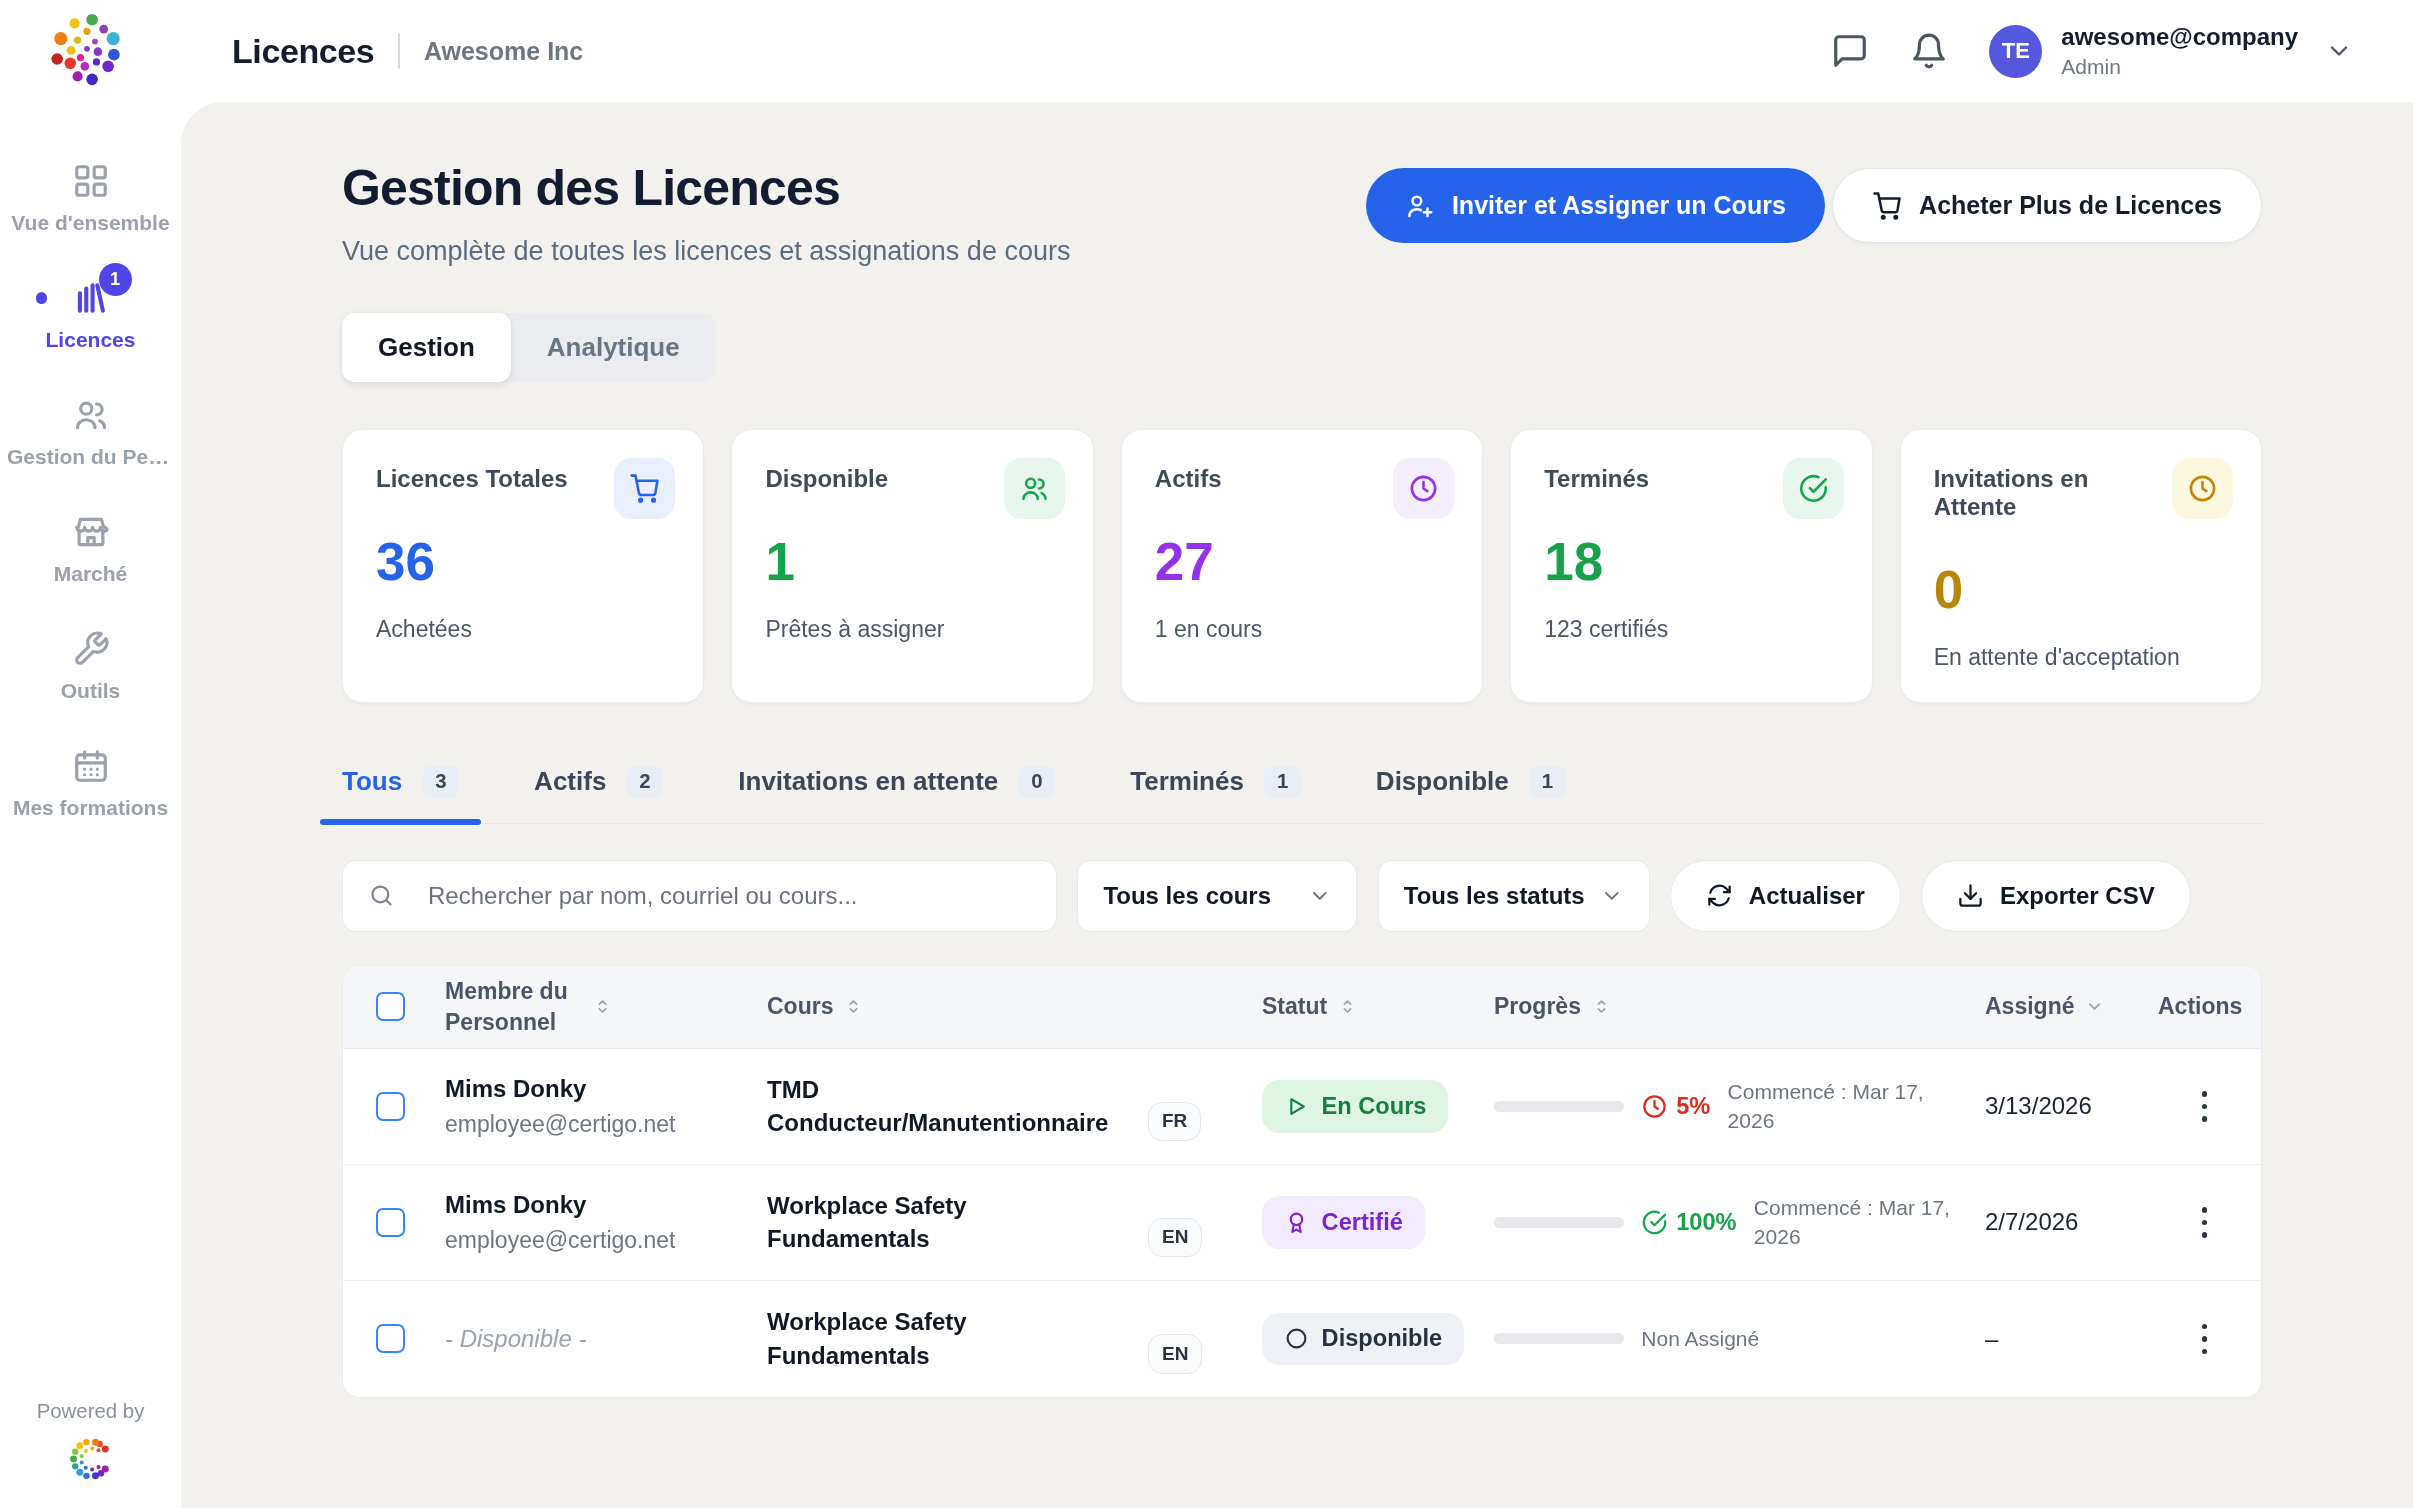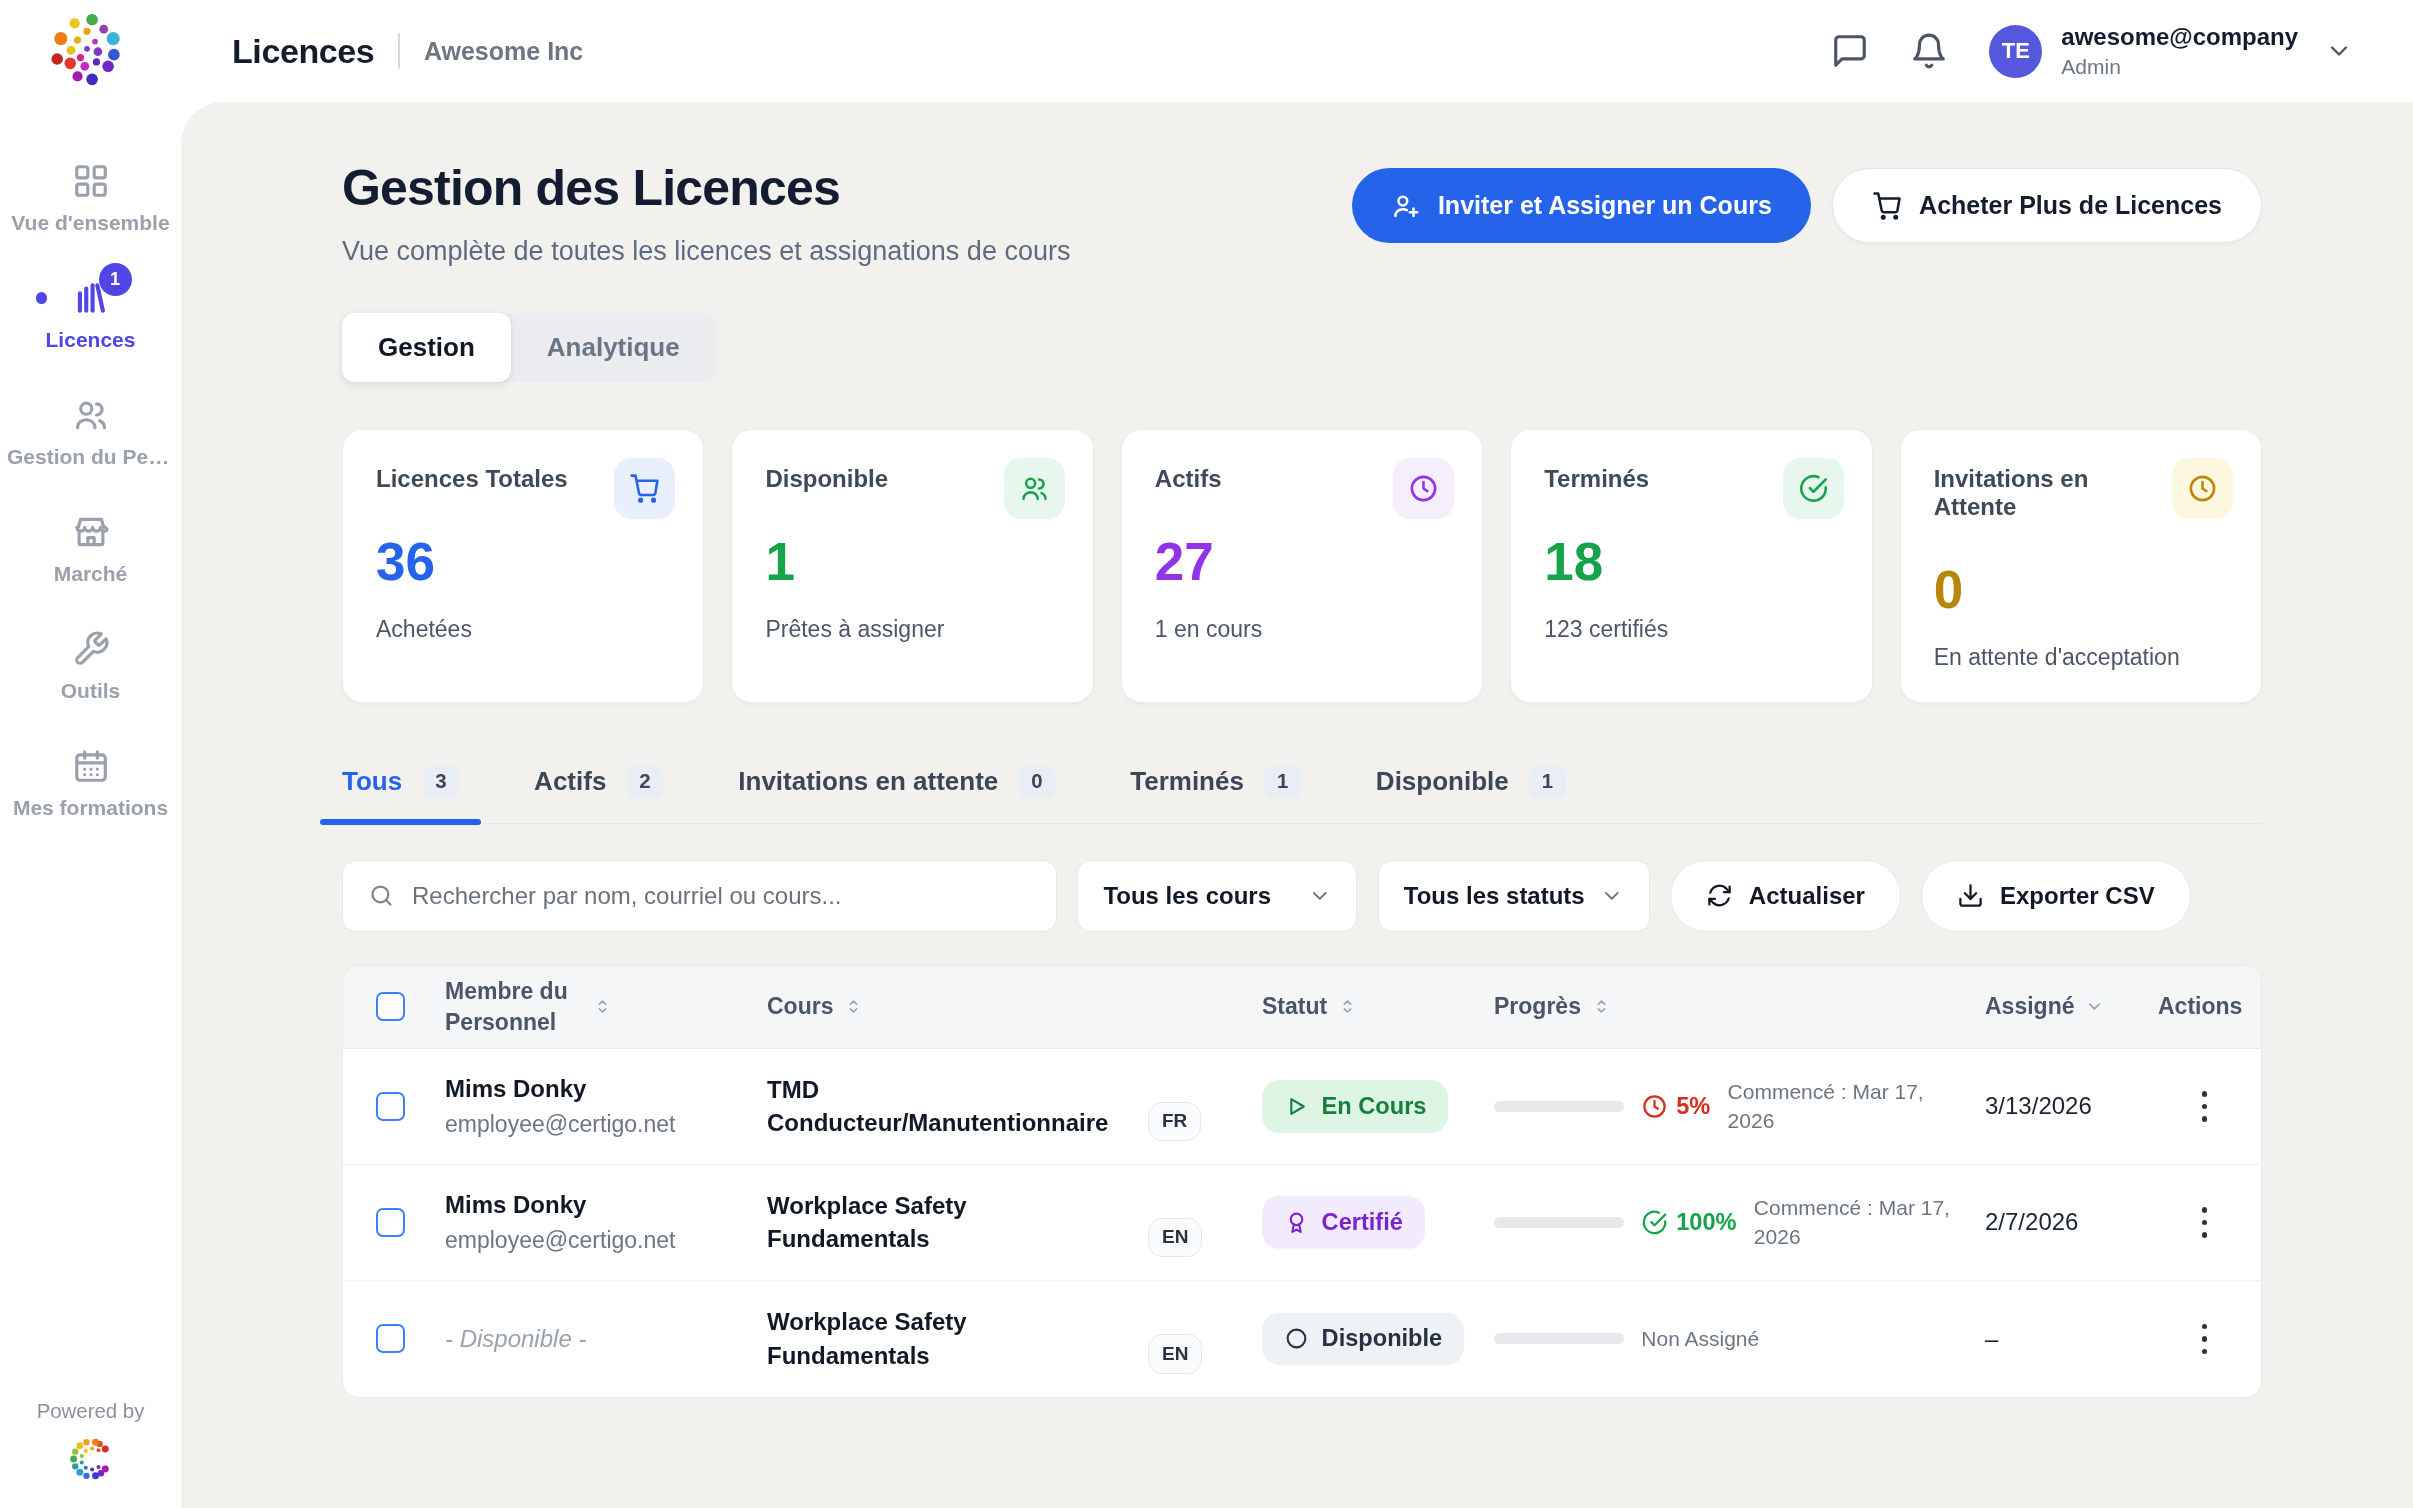--- a/index.html
+++ b/index.html
@@ -37,21 +37,21 @@
   .sidebar-footer { margin-top:auto; margin-bottom:20.4px; display:flex; flex-direction:column; align-items:center; gap:6.3px; }
   .powered-label { font-size:20.4px; color:#8a919c; }
   .c-logo { width:58px; height:58px; }
 
   
   .main { position:absolute; top:102px; left:181px; right:0; bottom:0; background:#f2f1ee; border-top-left-radius:42px; padding:46px 151px 0 161px; }
 
   .header-row { display:flex; justify-content:space-between; align-items:flex-start; }
   .page-title { font-size:50px; font-weight:700; color:#131c30; letter-spacing:-0.8px; margin-top:11px; }
   .page-subtitle { font-size:27px; color:#5c6b80; margin-top:19px; }
-  .header-buttons { display:flex; gap:21px; margin-top:20.4px; }
+  .header-buttons { display:flex; gap:7px; margin-top:20.4px; }
   .btn { display:flex; align-items:center; gap:17.3px; height:75px; border:none; cursor:pointer; font-family:inherit; font-size:25px; font-weight:600; border-radius:38px; padding:0 39px; }
   .btn svg { width:30px; height:30px; }
   .btn-primary { background:#2563eb; color:#fff; }
   .btn-secondary { background:#fff; color:#141d2e; border:0.8px solid #e3e6ea; box-shadow:0 1.6px 4.7px rgba(20,30,50,0.04); }
 
   .view-tabs { display:inline-flex; margin-top:46px; background:#eaecef; border-radius:12.6px; }
   .view-tab { padding:19px 36px; font-size:26px; font-weight:600; color:#6b7684; border-radius:12.6px; cursor:pointer; }
   .view-tab.active { background:#fff; color:#101826; box-shadow:0 2.4px 7.9px rgba(15,23,42,0.10); }
 
   
@@ -70,21 +70,21 @@
 
   
   .filter-tabs { display:flex; gap:75px; margin-top:63px; border-bottom:1.6px solid #e3e6ea; }
   .filter-tab { display:flex; align-items:center; gap:20.4px; padding-bottom:25px; font-size:26px; font-weight:600; color:#3c4657; position:relative; cursor:pointer; }
   .filter-count { background:#e9edf5; border-radius:7.9px; padding:4.7px 12.6px; font-size:20.4px; font-weight:600; color:#3c4657; }
   .filter-tab.active { color:#2563eb; }
   .filter-tab.active::after { content:""; position:absolute; left:-22px; right:-22px; bottom:-1.6px; height:5.5px; border-radius:3.9px; background:#2563eb; }
 
   
   .controls { display:flex; gap:20.4px; margin-top:36px; align-items:center; }
-  .search-box { width:715px; height:72px; background:#fff; border:0.8px solid #e6e8ec; border-radius:14px; display:flex; align-items:center; gap:17px; padding:0 25px; }
+  .search-box { width:715px; height:72px; background:#fff; border:0.8px solid #e6e8ec; border-radius:14px; display:flex; align-items:center; gap:33px; padding:0 25px; }
   .search-box svg { width:27px; height:27px; color:#7c8694; flex:none; }
   .search-box input { flex:1; border:none; outline:none; background:transparent; font-family:inherit; font-size:24px; color:#2a3342; }
   .search-box input::placeholder { color:#69727e; }
   .select { height:72px; background:#fff; border:0.8px solid #e6e8ec; border-radius:14px; display:flex; align-items:center; justify-content:space-between; padding:0 25px; font-size:24px; font-weight:600; color:#101826; cursor:pointer; }
   .select svg { width:23.6px; height:23.6px; color:#6b7684; }
   .sel-course { width:280px; } .sel-status { width:272px; }
   .btn-pill { height:72px; background:#fff; border:0.8px solid #e6e8ec; border-radius:36px; display:flex; align-items:center; gap:15.7px; padding:0 35px; font-family:inherit; font-size:24px; font-weight:600; color:#101826; cursor:pointer; }
   .btn-pill svg { width:27px; height:27px; }
 
   

